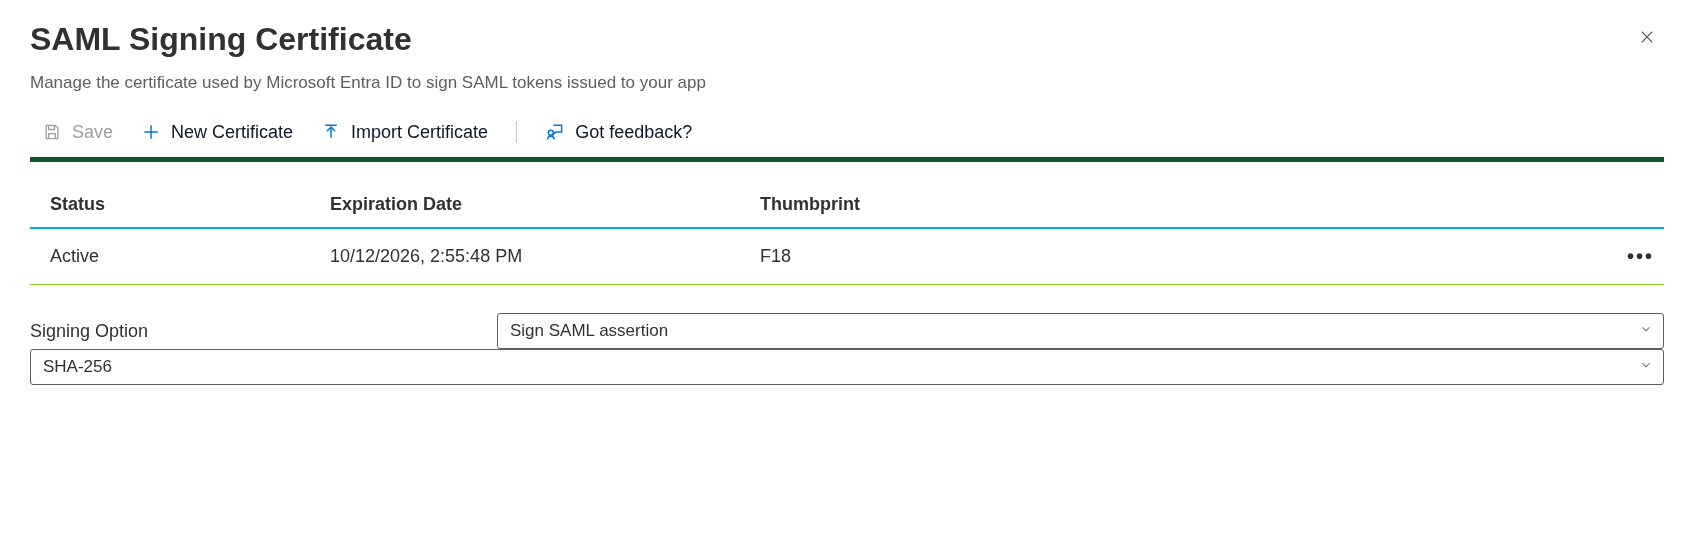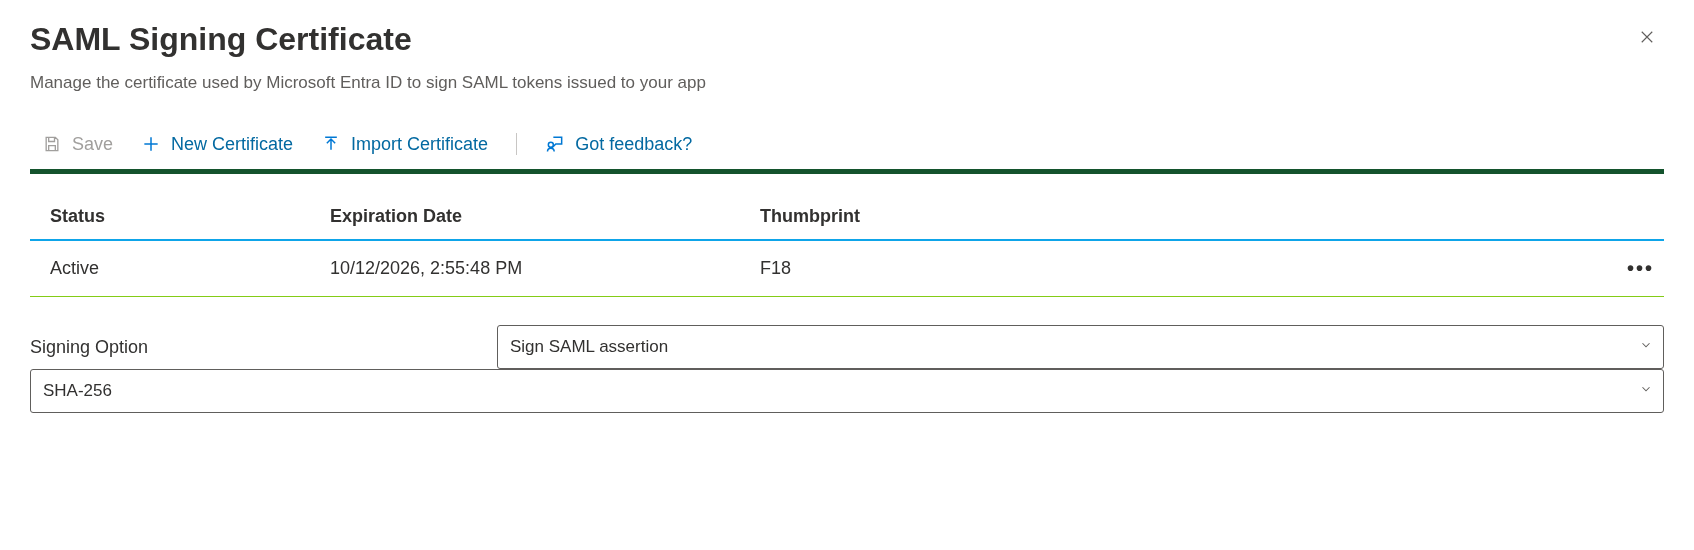--- a/index.html
+++ b/index.html
@@ -38,39 +38,39 @@
     .close-btn svg {
       width: 18px;
       height: 18px;
       stroke: #605e5c;
       stroke-width: 1.5;
       fill: none;
     }
     .subtitle {
       font-size: 17px;
       color: #605e5c;
-      margin-bottom: 32px;
+      margin-bottom: 20px;
     }
     .toolbar {
       display: flex;
       align-items: center;
       gap: 28px;
       padding: 8px 0 14px 12px;
       border-bottom: 5px solid #14532d;
       margin-bottom: 20px;
     }
     .toolbar-btn {
       display: inline-flex;
       align-items: center;
       gap: 10px;
       background: none;
       border: none;
       font-size: 18px;
       cursor: pointer;
-      color: #0369a1;
+      color: #0f172a;
       padding: 0;
       font-family: inherit;
     }
     .toolbar-btn.disabled {
       color: #a19f9d;
       cursor: default;
     }
     .toolbar-btn.disabled .icon svg {
       stroke: #a19f9d;
       fill: none;
@@ -135,21 +135,21 @@
     }
     .form-label {
       width: 467px;
       font-size: 18px;
       color: #323130;
     }
     .dropdown {
       flex: 1;
       border: 1px solid #605e5c;
       border-radius: 3px;
-      height: 44px;
+      height: 36px;
       display: flex;
       align-items: center;
       justify-content: space-between;
       padding: 0 10px 0 12px;
       font-size: 17px;
       cursor: pointer;
       background: #ffffff;
     }
     .dropdown .chevron svg {
       width: 14px;

